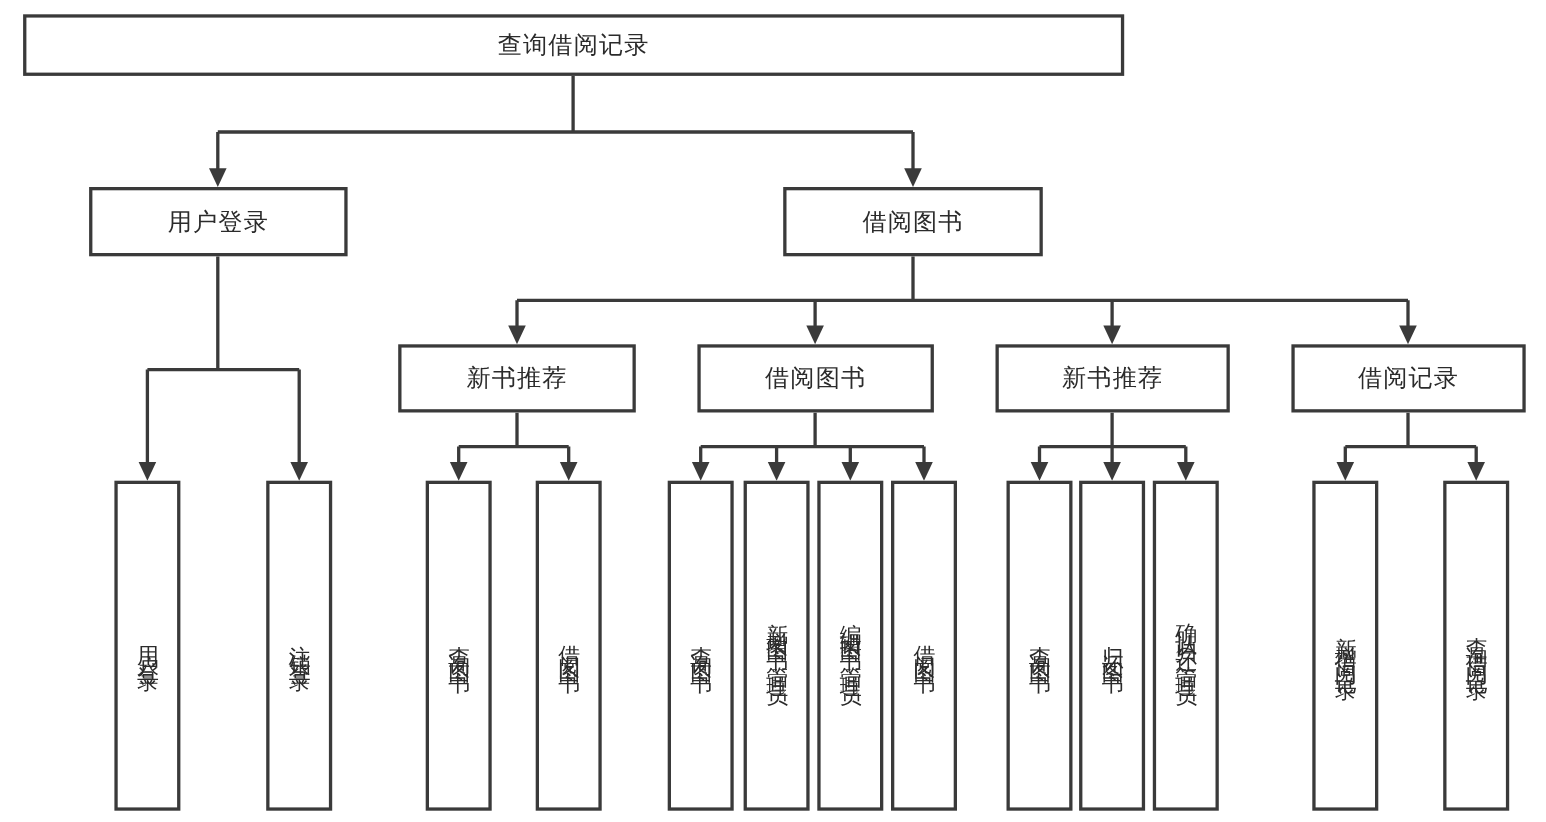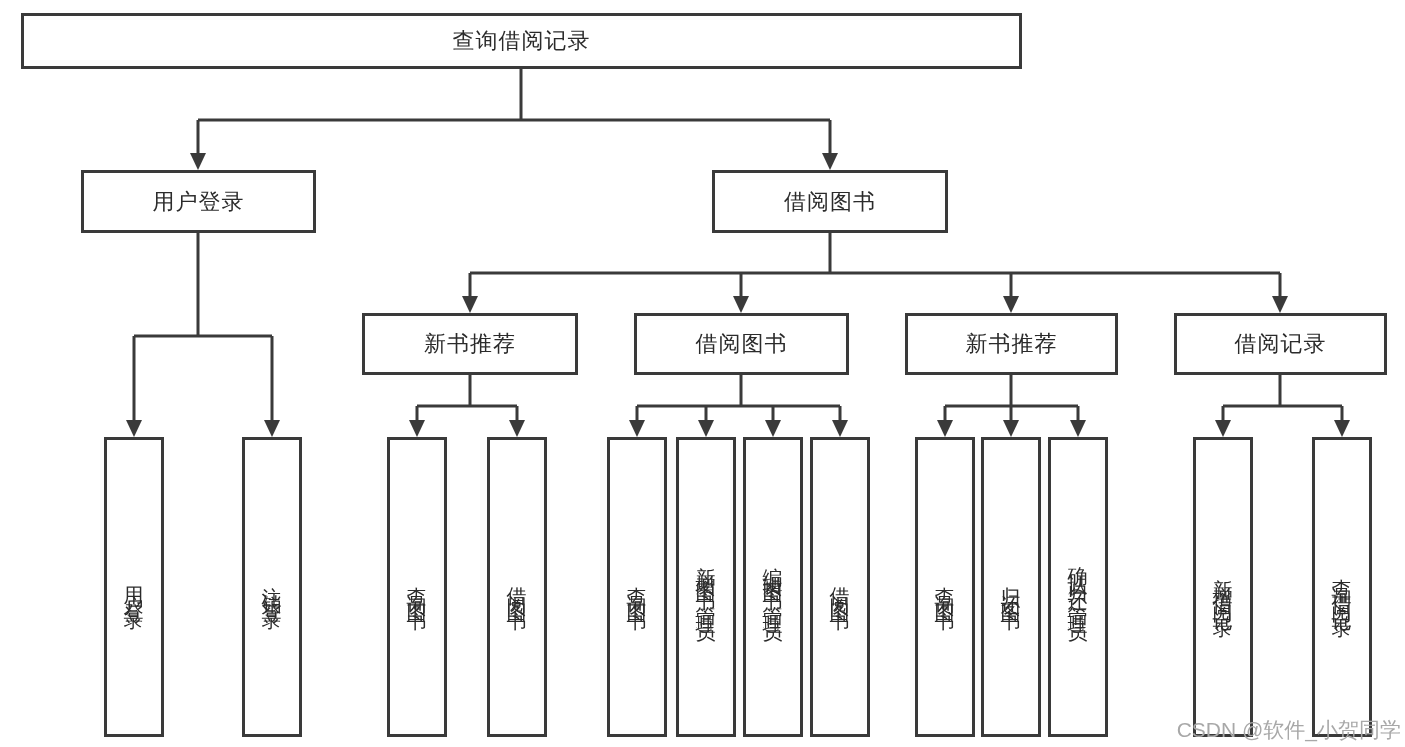--- a/index.html
+++ b/index.html
@@ -167,15 +167,14 @@
   <div class="node v leaf lf11">
     <span>确认归还（管理员）</span>
   </div>
   <div class="node v leaf lf12">
     <span>新增借阅记录</span>
   </div>
   <div class="node v leaf lf13">
     <span>查询借阅记录</span>
   </div>
 
-  <div id="watermark">CSDN @软件_小贺同学</div>
 
 </div>
 
 </body></html>

